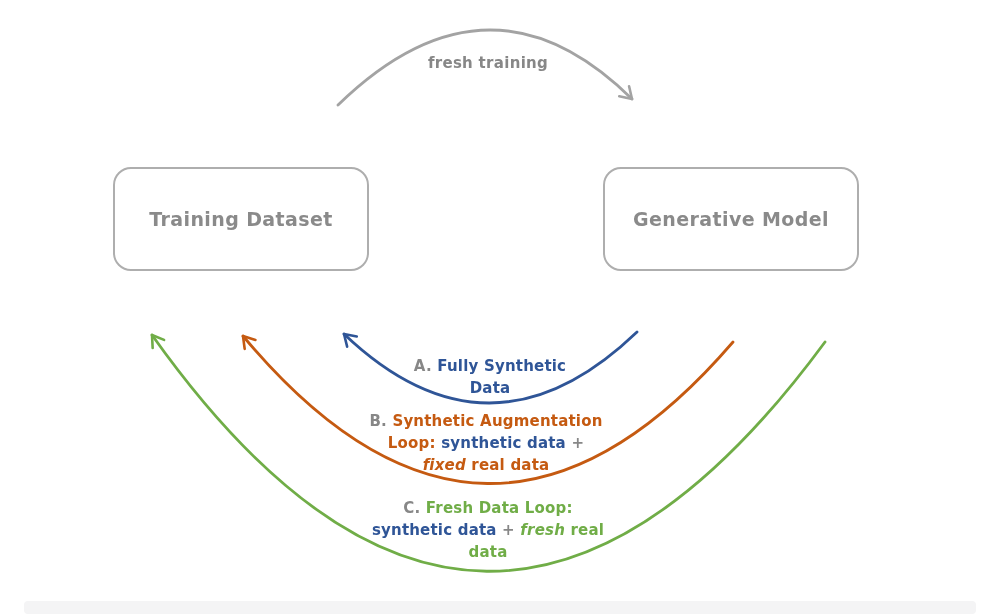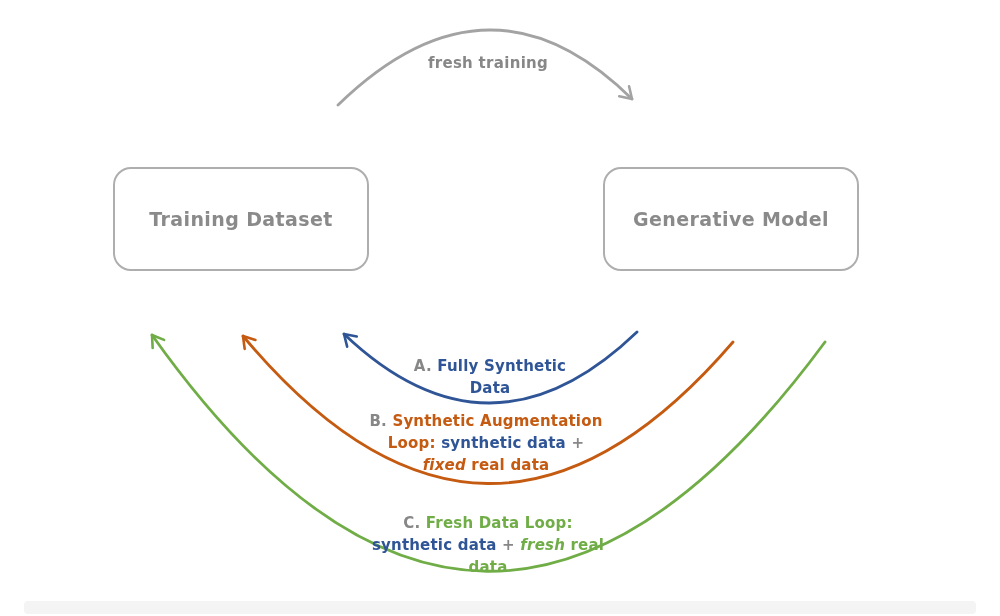--- a/index.html
+++ b/index.html
@@ -67,21 +67,21 @@
     width: 320px;
     text-align: center;
     font-size: 15px;
     font-weight: bold;
     line-height: 22px;
     letter-spacing: 0.2px;
     white-space: nowrap;
   }
   .loop-label.a { left: 330px; top: 355px; }
   .loop-label.b { left: 326px; top: 410px; text-align: center; }
-  .loop-label.c { left: 328px; top: 512px; }
+  .loop-label.c { left: 328px; top: 497px; }
 
   .bottom-strip {
     position: absolute;
     left: 24px;
     top: 601px;
     width: 952px;
     height: 13px;
     background: var(--strip);
     border-radius: 4px;
   }

